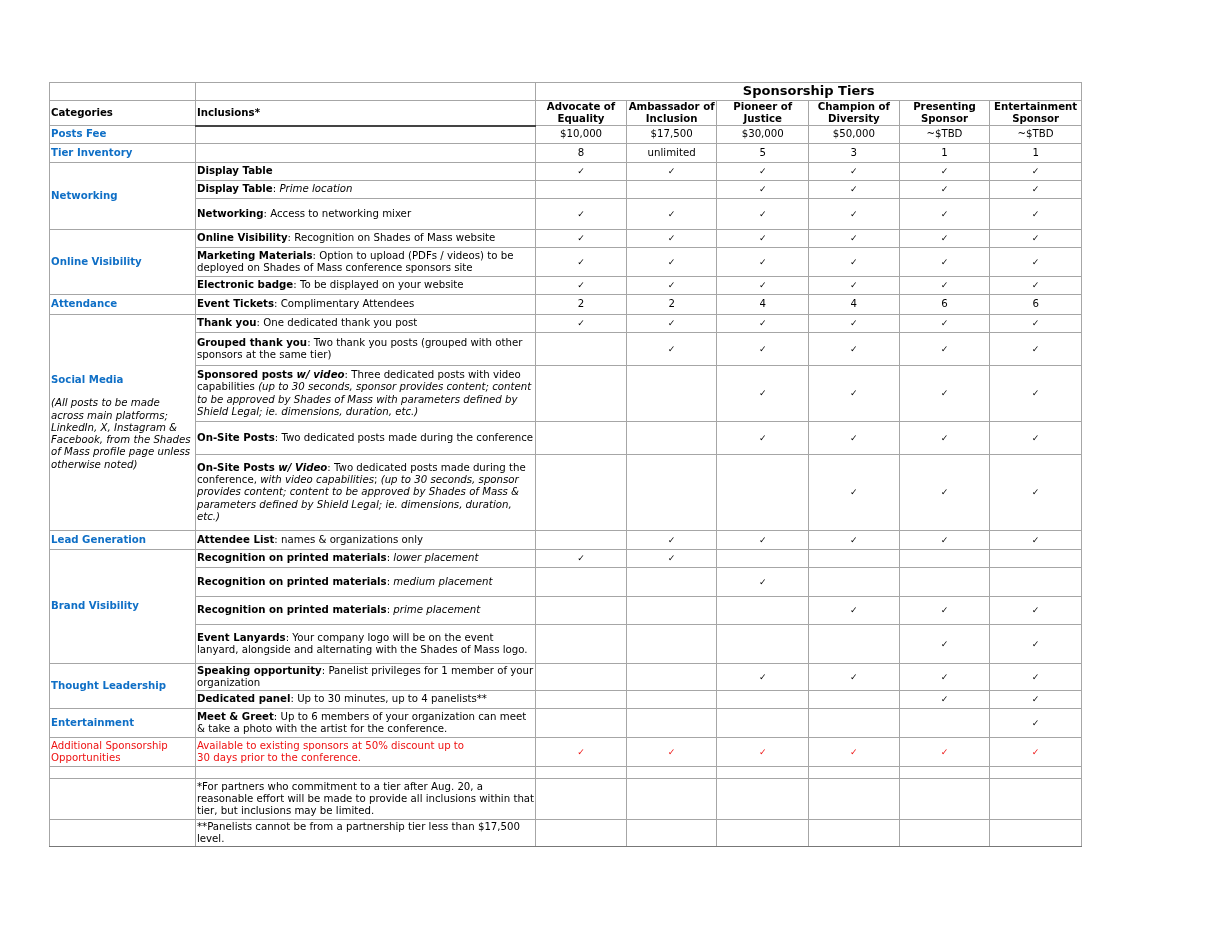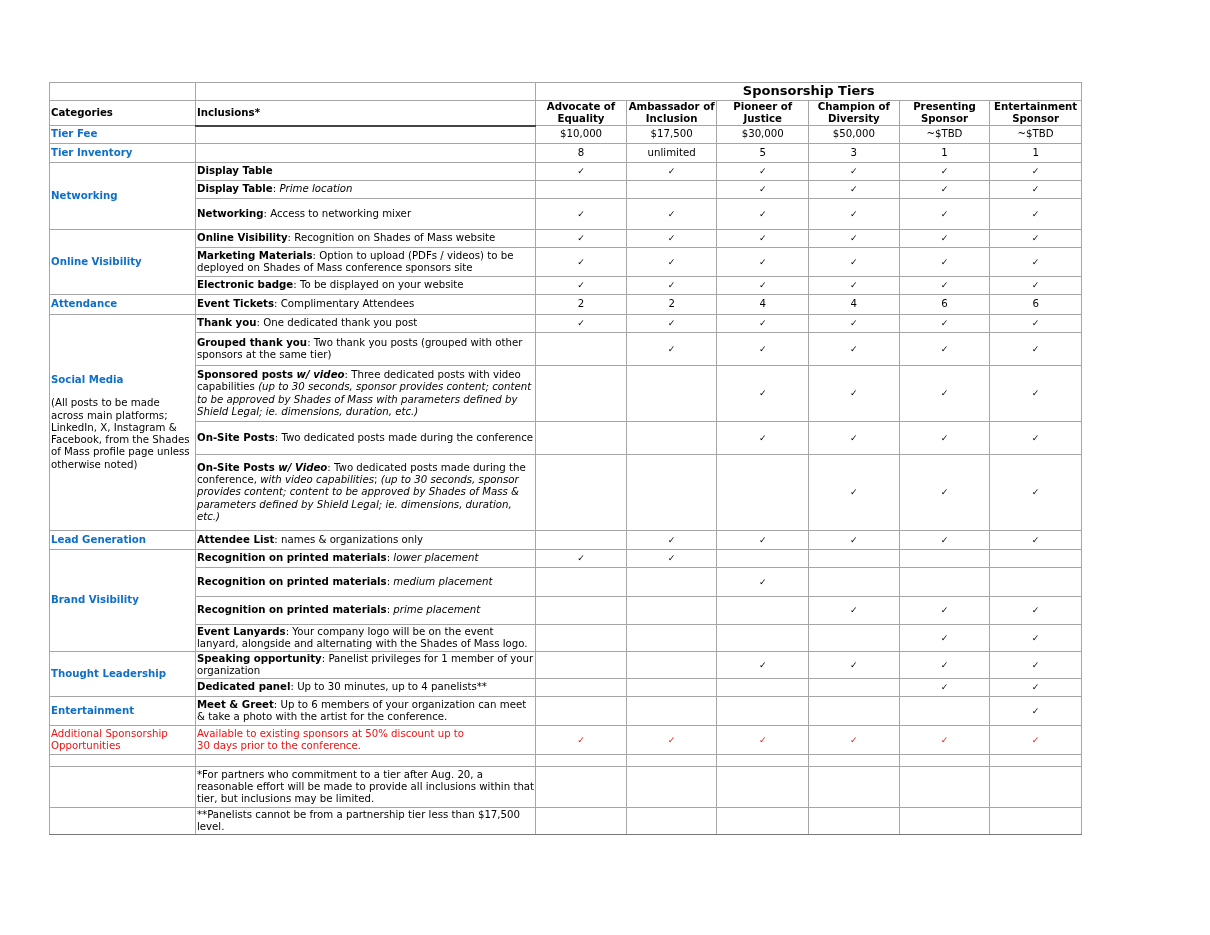--- a/index.html
+++ b/index.html
@@ -25,21 +25,21 @@
   .hdr-inc { border-bottom:2px solid #444 !important; }
   .tier-hdr { text-align:center; font-weight:bold; line-height:12px; }
   .cat { color:#0f6fc6; font-weight:bold; }
   .cat-red { color:#ee1111; font-weight:normal; }
   .inc-red { color:#ee1111; }
   .val { text-align:center; }
   .chk { text-align:center; font-size:9px; }
   .chk-red { text-align:center; font-size:9px; color:#ee1111; }
   b { font-weight:bold; }
   i { font-style:italic; }
-  .sub { font-weight:normal; color:#000; display:block; margin-top:11px; }
+  .sub { font-weight:normal; color:#000; display:block; margin-top:11px;font-style:italic; }
   tr.last td { border-bottom:1px solid #777; }
 </style>
 </head>
 <body>
 
 <table class="sheet">
   <colgroup>
     <col class="c-cat">
       <col class="c-inc">
     <col class="c-t1">
@@ -60,21 +60,21 @@
     <td class="hdr hdr-inc">Inclusions*</td>
     <td class="tier-hdr"><span>Advocate of</span><br><span>Equality</span></td>
     <td class="tier-hdr"><span>Ambassador of</span><br><span>Inclusion</span></td>
     <td class="tier-hdr"><span>Pioneer of</span><br><span>Justice</span></td>
     <td class="tier-hdr"><span>Champion of</span><br><span>Diversity</span></td>
     <td class="tier-hdr"><span>Presenting</span><br><span>Sponsor</span></td>
     <td class="tier-hdr"><span>Entertainment</span><br><span>Sponsor</span></td>
   </tr>
 
   <tr style="height:18px">
-    <td class="cat">Tier Fee</td>
+    <td class="cat">Posts Fee</td>
     <td></td>
     <td class="val">$10,000</td>
     <td class="val">$17,500</td>
     <td class="val">$30,000</td>
     <td class="val">$50,000</td>
     <td class="val">~$TBD</td>
     <td class="val">~$TBD</td>
   </tr>
 
   <tr style="height:19px">
@@ -236,21 +236,21 @@
       </tr>
   <tr style="height:28px">
     <td><b>Recognition on printed materials</b><span>: </span><i>prime placement</i></td>
   <td class="chk"></td>
         <td class="chk"></td>
         <td class="chk"></td>
         <td class="chk">✓</td>
         <td class="chk">✓</td>
         <td class="chk">✓</td>
       </tr>
-  <tr style="height:27px">
+  <tr style="height:39px">
     <td><b>Event Lanyards</b><span>: Your company logo will be on the event lanyard, alongside and alternating with the Shades of Mass logo.</span></td>
   <td class="chk"></td>
         <td class="chk"></td>
         <td class="chk"></td>
         <td class="chk"></td>
         <td class="chk">✓</td>
         <td class="chk">✓</td>
       </tr>
 
   <tr style="height:27px">

